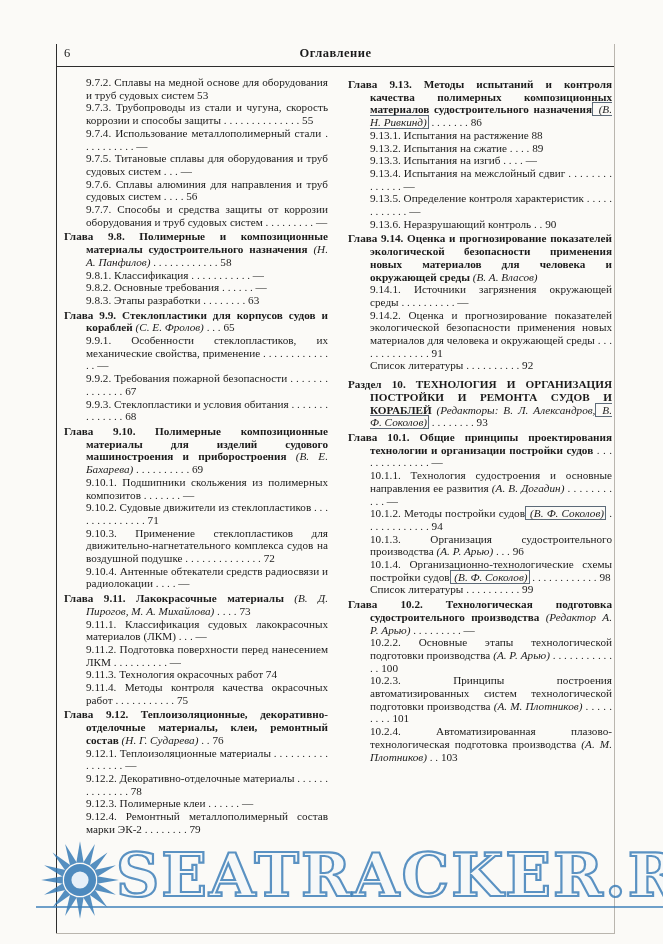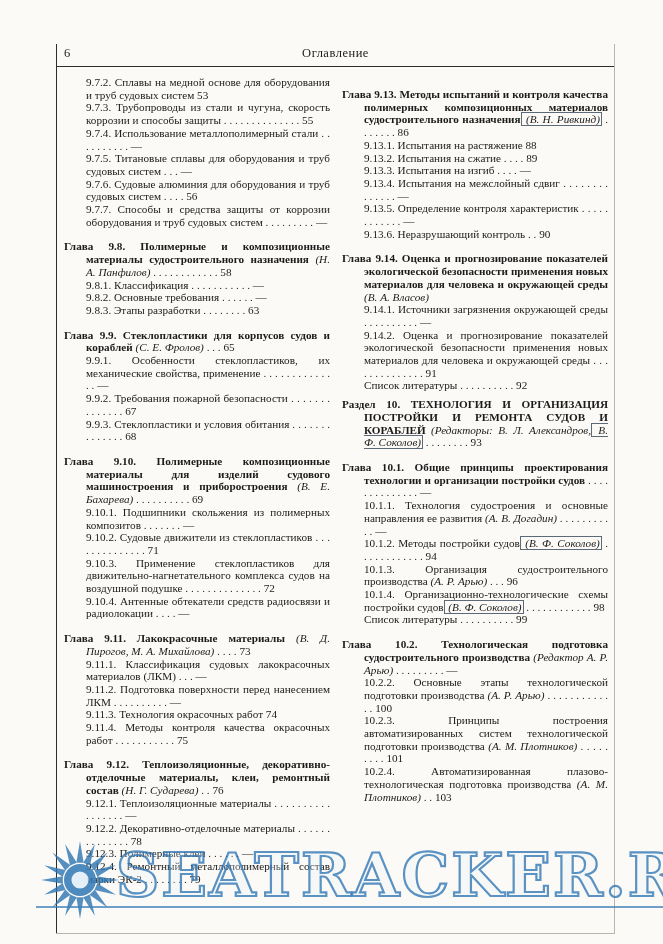--- a/index.html
+++ b/index.html
@@ -9,34 +9,34 @@
     position:relative;
     background:#fbfaf7;
     font-family:"Liberation Serif", serif;
     color:#1b1b1b;
     overflow:hidden;
   }
 
   
   .pagehead { position:absolute; top:46px; left:56px; right:48px; height:17px; font-size:12.5px; }
   .pagenum  { position:absolute; left:8px; top:0; }
-  .runtitle { position:absolute; left:0; right:0; top:0; text-align:center; font-weight:normal; letter-spacing:.5px; }
+  .runtitle { position:absolute; left:0; right:0; top:0; text-align:center; font-weight:bold; letter-spacing:.5px; }
 
   
   .rule-top    { position:absolute; top:66px; left:56px; right:48px; height:1px; background:#2d2d2d; }
   .rule-left   { position:absolute; top:44px; left:56px; bottom:10px; width:1px; background:#2d2d2d; }
   .rule-right  { position:absolute; top:44px; right:48px; bottom:10px; width:1px; background:#b9b5ae; }
   .rule-bottom { position:absolute; bottom:10px; left:56px; right:48px; height:1px; background:#b9b5ae; }
 
   
   .columns { position:absolute; top:76px; left:64px; width:548px; bottom:12px;
-             display:flex; gap:12px; overflow:hidden; }
+             display:flex; gap:20px; overflow:hidden; }
   .col { width:266px; font-size:11.2px; line-height:12.7px; }
   .entry { margin:0 0 0 22px; text-align:justify; }
-  .entry.ch, .entry.sec { font-weight:bold; text-indent:-22px; margin-top:12px; }
+  .entry.ch, .entry.sec { font-weight:bold; text-indent:-22px; margin-top:2px; }
   .entry.sec { margin-top:6px; }
   .entry .author { font-style:italic; font-weight:normal; }
   .entry .author.boxed { border:1px solid #5c6a78; padding:0 1px; }
   .entry .dots, .entry .pgnum { font-weight:normal; }
 
   
   .watermark { position:absolute; left:0; right:0; bottom:22px; height:94px;
                pointer-events:none; z-index:5; opacity:.92; }
   .wm-line { position:absolute; left:36px; right:0; bottom:14px; height:2px;
              background:rgba(47,118,180,.75); }
@@ -59,21 +59,21 @@
 <div class="rule-left"></div>
 <div class="rule-right"></div>
 <div class="rule-bottom"></div>
 
 <div class="columns">
   <div class="col" id="col-left">
       <p class="entry sub"><span class="etitle">9.7.2. Сплавы на медной основе для оборудования и труб судовых систем</span><span class="pgnum"> 53</span></p>
       <p class="entry sub"><span class="etitle">9.7.3. Трубопроводы из стали и чугуна, скорость коррозии и способы защиты</span><span class="dots"> . . . . . . . . . . . . . .</span><span class="pgnum"> 55</span></p>
       <p class="entry sub"><span class="etitle">9.7.4. Использование металлополимерный стали</span><span class="dots"> . . . . . . . . . .</span><span class="pgnum"> —</span></p>
       <p class="entry sub"><span class="etitle">9.7.5. Титановые сплавы для оборудования и труб судовых систем</span><span class="dots"> . . .</span><span class="pgnum"> —</span></p>
-      <p class="entry sub"><span class="etitle">9.7.6. Судовые алюминия для оборудования и труб судовых систем</span><span class="dots"> . . . .</span><span class="pgnum"> 56</span></p>
+      <p class="entry sub"><span class="etitle">9.7.6. Сплавы алюминия для направления и труб судовых систем</span><span class="dots"> . . . .</span><span class="pgnum"> 56</span></p>
       <p class="entry sub"><span class="etitle">9.7.7. Способы и средства защиты от коррозии оборудования и труб судовых систем</span><span class="dots"> . . . . . . . . .</span><span class="pgnum"> —</span></p>
       <p class="entry ch"><span class="etitle">Глава 9.8. Полимерные и композиционные материалы судостроительного назначения</span><span class="author"> (Н. А. Панфилов)</span><span class="dots"> . . . . . . . . . . . .</span><span class="pgnum"> 58</span></p>
       <p class="entry sub"><span class="etitle">9.8.1. Классификация</span><span class="dots"> . . . . . . . . . . .</span><span class="pgnum"> —</span></p>
       <p class="entry sub"><span class="etitle">9.8.2. Основные требования</span><span class="dots"> . . . . . .</span><span class="pgnum"> —</span></p>
       <p class="entry sub"><span class="etitle">9.8.3. Этапы разработки</span><span class="dots"> . . . . . . . .</span><span class="pgnum"> 63</span></p>
       <p class="entry ch"><span class="etitle">Глава 9.9. Стеклопластики для корпусов судов и кораблей</span><span class="author"> (С. Е. Фролов)</span><span class="dots"> . . .</span><span class="pgnum"> 65</span></p>
       <p class="entry sub"><span class="etitle">9.9.1. Особенности стеклопластиков, их механические свойства, применение</span><span class="dots"> . . . . . . . . . . . . . .</span><span class="pgnum"> —</span></p>
       <p class="entry sub"><span class="etitle">9.9.2. Требования пожарной безопасности</span><span class="dots"> . . . . . . . . . . . . . .</span><span class="pgnum"> 67</span></p>
       <p class="entry sub"><span class="etitle">9.9.3. Стеклопластики и условия обитания</span><span class="dots"> . . . . . . . . . . . . . .</span><span class="pgnum"> 68</span></p>
       <p class="entry ch"><span class="etitle">Глава 9.10. Полимерные композиционные материалы для изделий судового машиностроения и приборостроения</span><span class="author"> (В. Е. Бахарева)</span><span class="dots"> . . . . . . . . . .</span><span class="pgnum"> 69</span></p>

